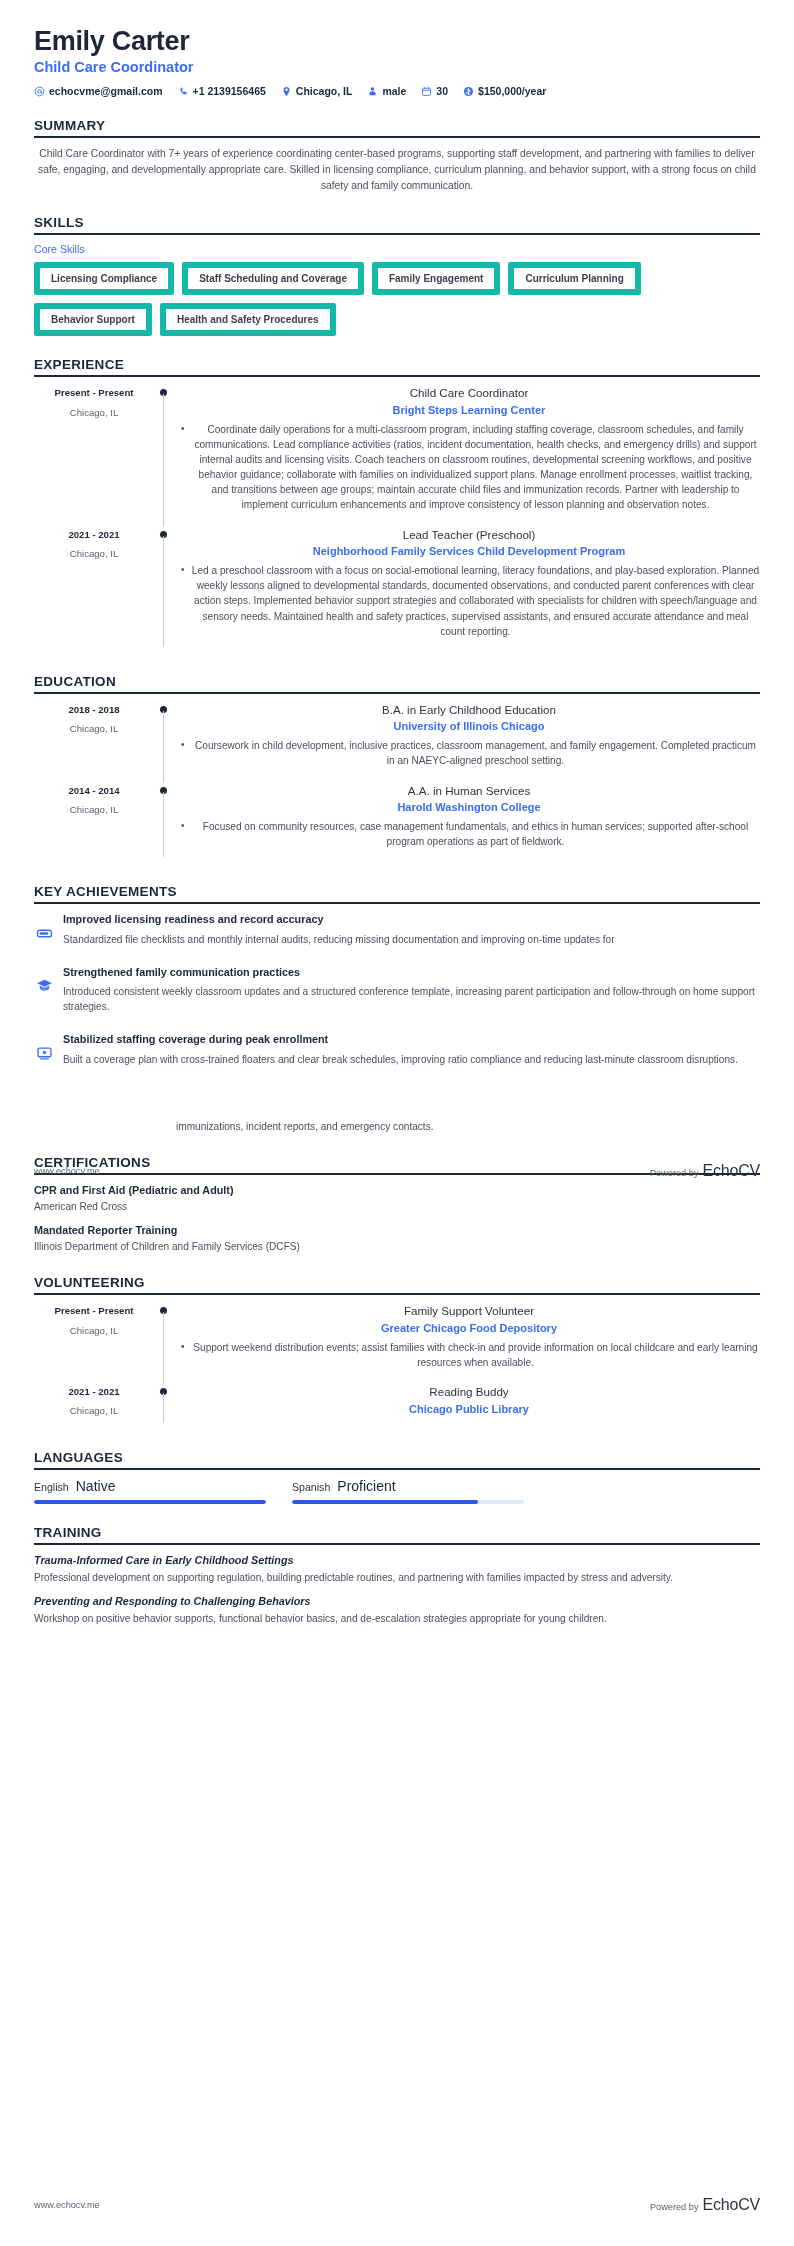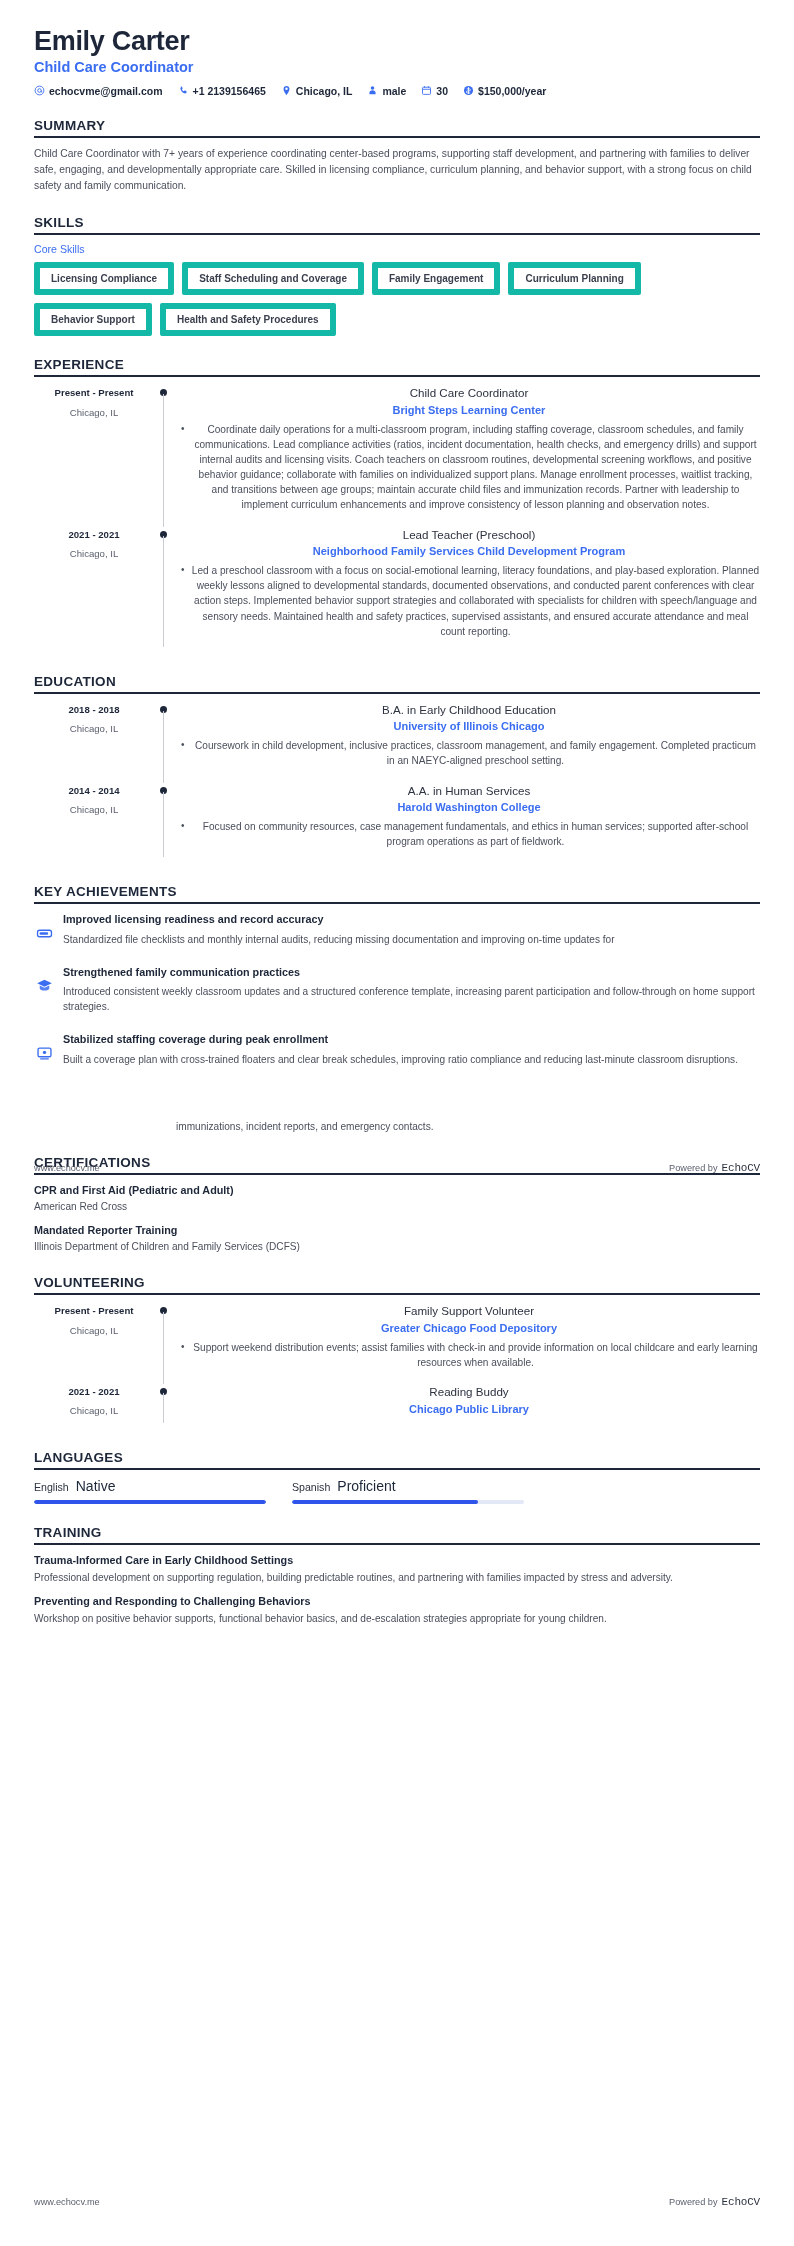--- a/index.html
+++ b/index.html
@@ -40,21 +40,21 @@
     display: flex;
     flex-wrap: wrap;
     align-items: center;
     gap: 0px;
     font-size: 10.5px;
     font-weight: bold;
     color: #1d2739;
   }
   .contact-item {
     display: flex;
-    align-items: flex-start;
+    align-items: flex-end;
     gap: 4px;
     margin-right: 15px;
     white-space: nowrap;
   }
   .contact-item .ic {
     display: inline-flex;
     align-items: center;
     justify-content: center;
     width: 11px; height: 11px;
     color: #3a6df0;
@@ -75,21 +75,21 @@
     height: 2px;
     background: #1d2739;
     width: 100%;
     margin-bottom: 8px;
   }
 
   .summary-text {
     font-size: 10.3px;
     line-height: 1.55;
     color: #4a4f5c;
-    text-align: left;
+    text-align: center;
   }
 
   
   .skill-group-label {
     font-size: 10.6px;
     color: #3a6df0;
     margin-bottom: 7px;
   }
   .chips { display: flex; flex-wrap: wrap; gap: 8px; }
   .chip {
@@ -232,23 +232,23 @@
     font-size: 9.2px;
     color: #5b606d;
   }
   .pg-footer .brand {
     display: flex;
     align-items: baseline;
     gap: 4px;
   }
   .pg-footer .brand .pb { font-size: 9.2px; color: #5b606d; }
   .pg-footer .brand .logo {
-    font-size: 11px;
+    font-size: 16px;
     color: #2c3240;
-    font-family: Liberation Mono, monospace;
+    font-family: Liberation Sans, sans-serif;
     letter-spacing: -0.2px;
   }
   .footer-abs-1 { position: absolute; left: 34px; right: 34px; top: 1162px; }
   .footer-abs-2 { position: absolute; left: 34px; right: 34px; top: 2196px; }
 
   
   .spill {
     padding-left: 142px;
     padding-top: 52px;
     font-size: 10.1px;
@@ -307,20 +307,21 @@
     border-radius: 2px;
   }
 
   
   .train { margin-bottom: 9px; }
   .train-name {
     font-size: 10.8px;
     font-weight: bold;
     color: #1d2739;
     line-height: 1.4;
+    font-style: italic;
   }
   .train-desc {
     font-size: 10.1px;
     color: #4a4f5c;
     margin-top: 2px;
     line-height: 1.5;
   }
 </style>
 </head>
 <body>

